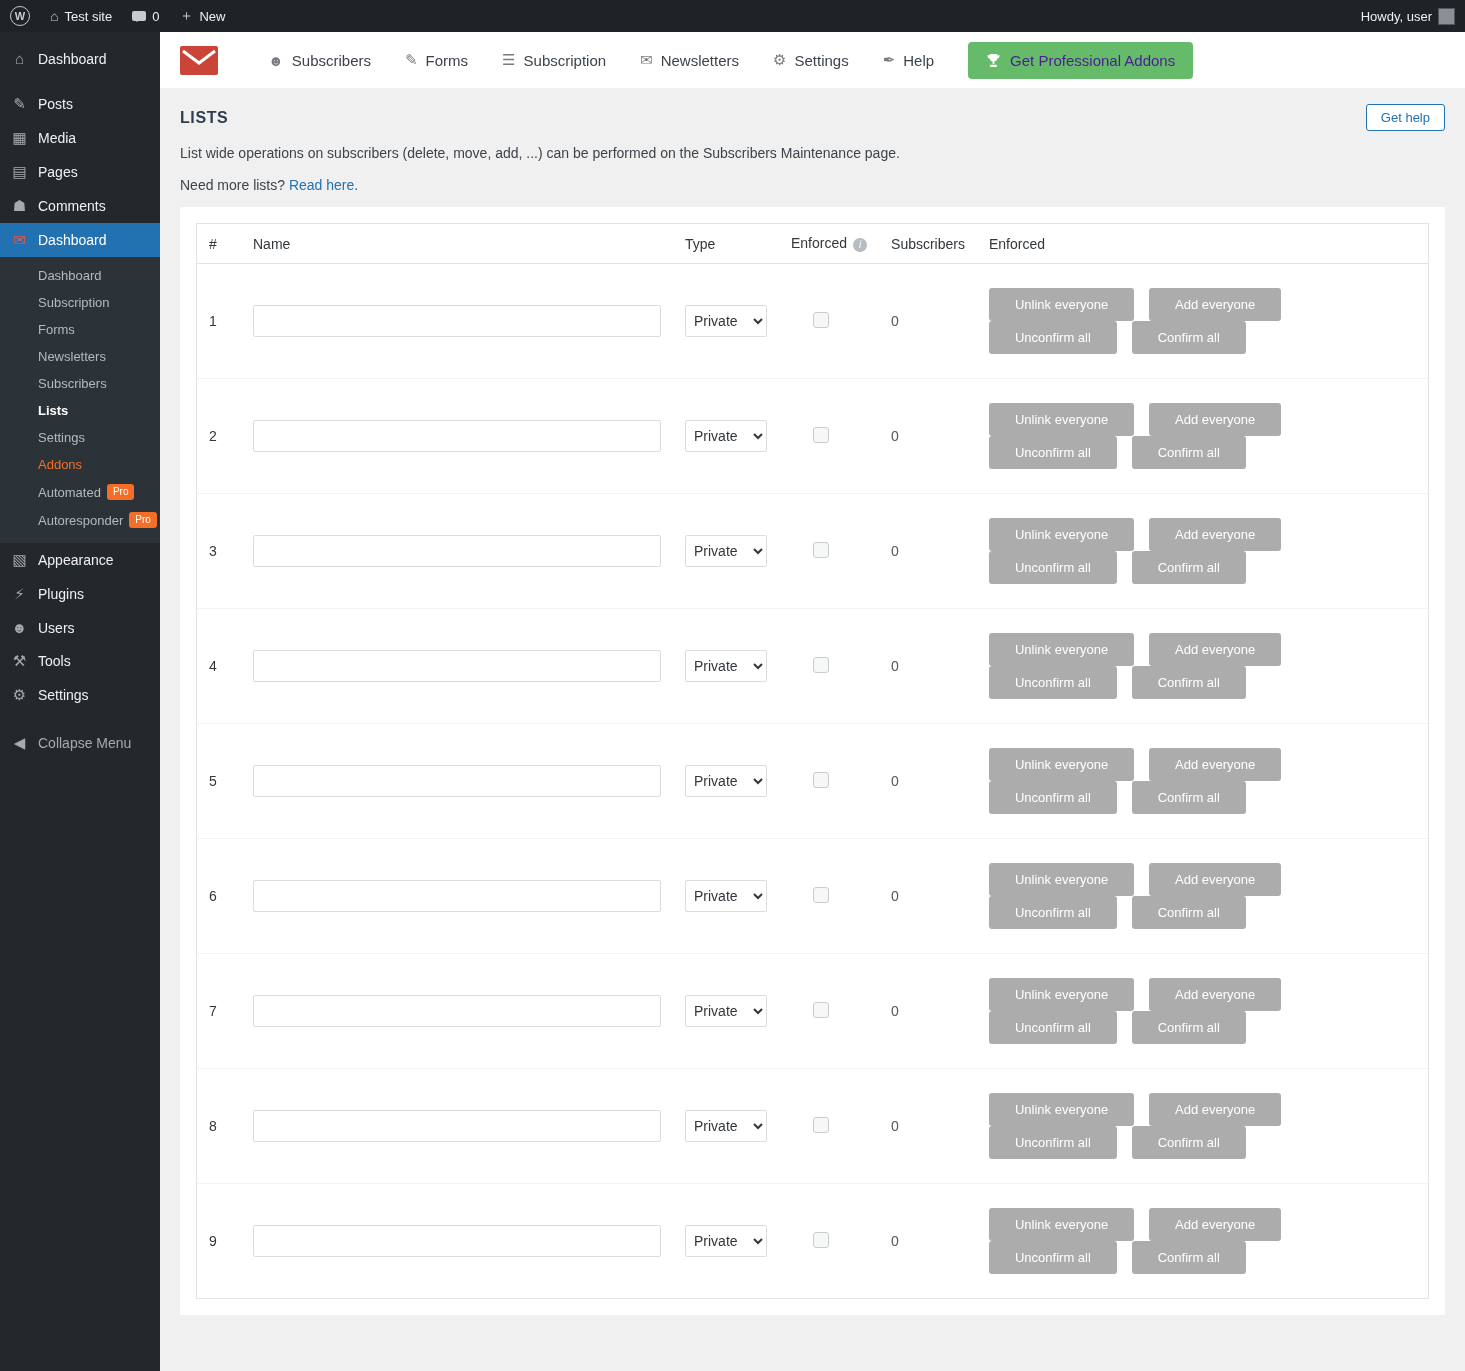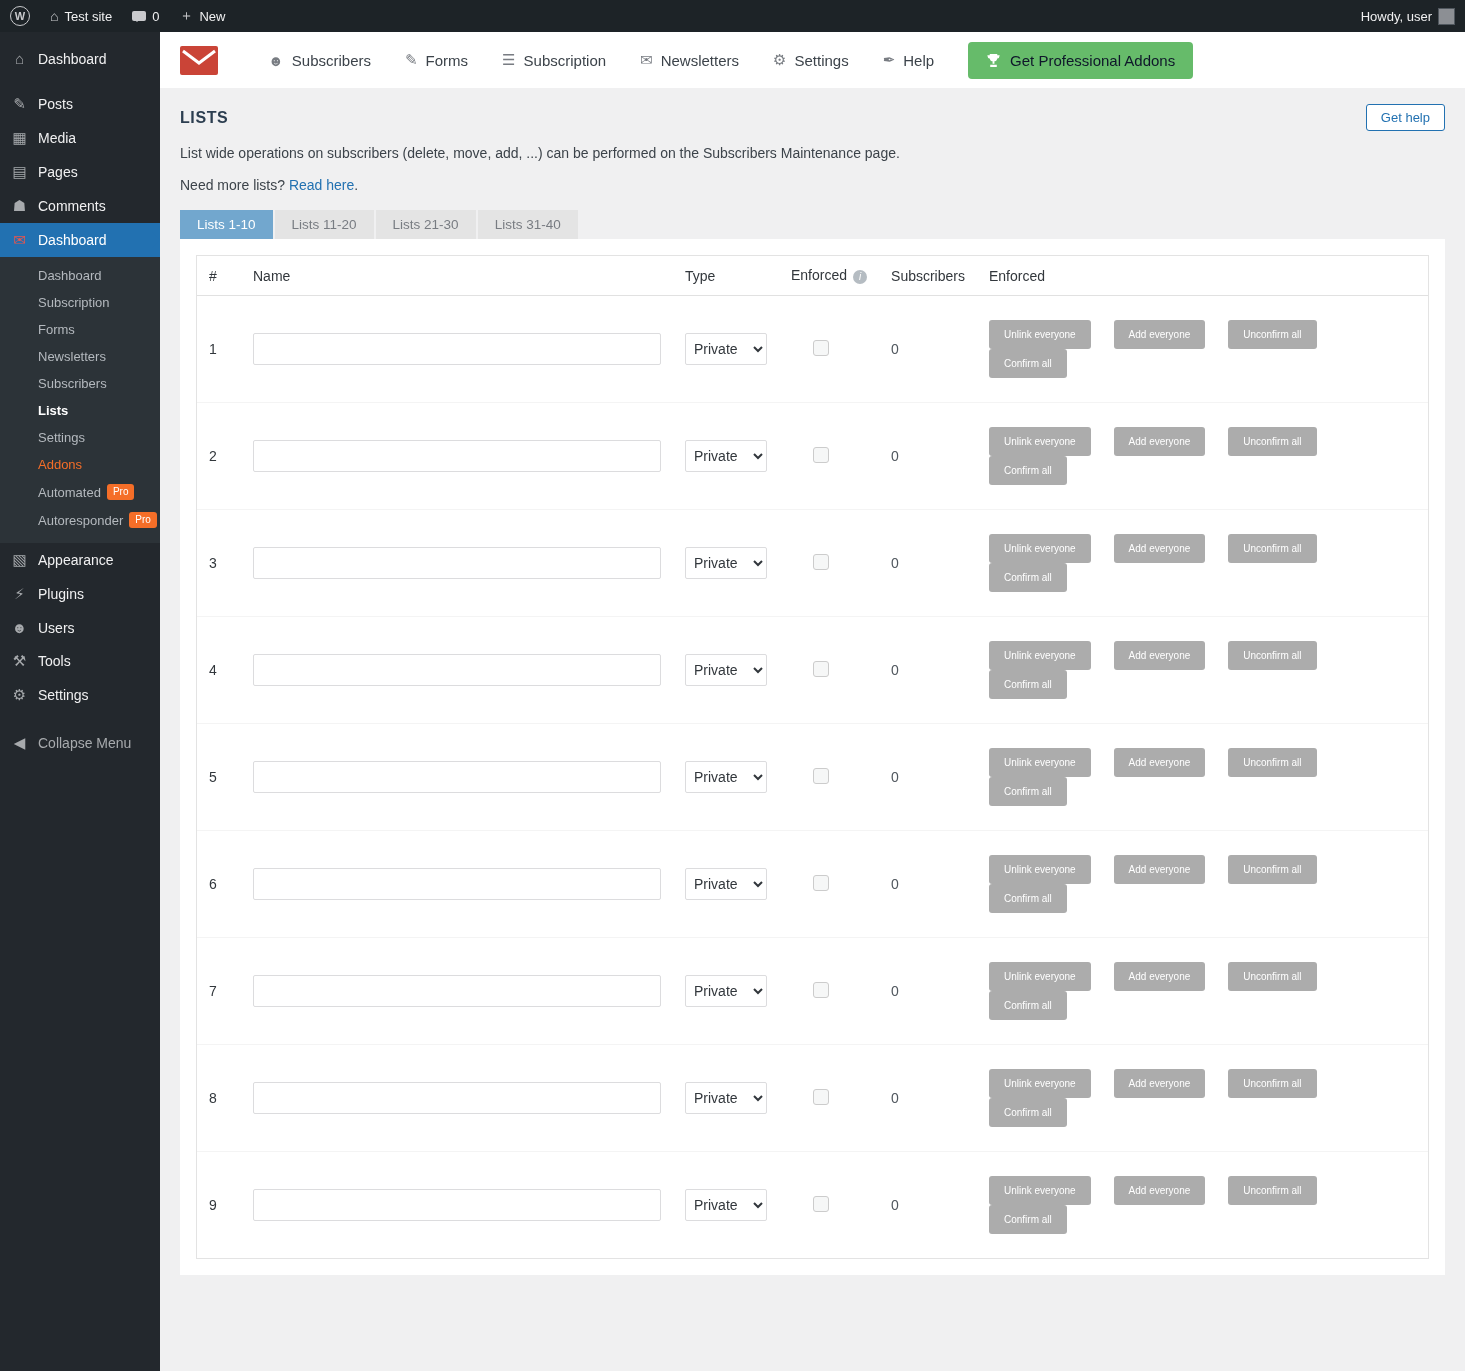--- a/index.html
+++ b/index.html
@@ -58,21 +58,21 @@
 
   #nlnav {
     height: 56px; background: #fff; display: flex; align-items: center;
     padding: 0 20px; gap: 34px;
   }
   .nl-logo { display: flex; align-items: center; margin-right: 16px; }
   .nl-item { display: flex; align-items: center; gap: 8px; font-size: 15px; color: #3c434a; cursor: pointer; }
   .nl-item .ico { color: #787c82; font-size: 15px; }
   .green-btn {
     display: inline-flex; align-items: center; gap: 9px;
-    background: var(--green, #66bb6a); color: #0f172a; border: none; border-radius: 4px;
+    background: var(--green, #66bb6a); color: #4c1d95; border: none; border-radius: 4px;
     padding: 10px 18px; font-size: 15px; cursor: pointer; font-family: inherit;
   }
 
   #content { padding: 0 20px; }
   .page-head { display: flex; justify-content: space-between; align-items: center; padding: 16px 0 12px; }
   .page-title { font-size: 16px; font-weight: bold; letter-spacing: .6px; color: #2c3e50; }
   .get-help-btn {
     background: #fff; color: var(--accent-blue, #2271b1); border: 1px solid var(--accent-blue, #2271b1);
     border-radius: 3px; padding: 5px 14px; font-size: 13px; cursor: pointer; font-family: inherit;
   }
@@ -105,21 +105,21 @@
     width: 82px; height: 32px; border: 1px solid #dcdcde; border-radius: 2px;
     font-size: 14px; color: #32373c; background: #fff; padding: 0 4px; font-family: inherit;
   }
   .enforced-cb {
     appearance: none; -webkit-appearance: none; width: 16px; height: 16px;
     border: 1px solid #ccc; border-radius: 3px; background: #f6f7f7; cursor: pointer; margin-left: 22px;
   }
   .sub-count { color: #50575e; }
   .gbtn {
     background: var(--button-gray, #acacac); color: #fff; border: none; border-radius: 3px;
-    padding: 9px 15px; font-size: 10px; margin-right: 19px; cursor: pointer; font-family: inherit; white-space: nowrap;
+    padding: 9px 26px; font-size: 13px; margin-right: 11px; cursor: pointer; font-family: inherit; white-space: nowrap;
   }
 </style>
 </head>
 <body>
 
 <div id="adminbar">
   <div class="ab-group">
     <span class="ab-item">
       <span class="wplogo">W</span>
     </span>
@@ -277,26 +277,20 @@
     <div class="page-head">
       <div class="page-title">LISTS</div>
       <button class="get-help-btn">Get help</button>
     </div>
 
     <div class="intro">
       <p>List wide operations on subscribers (delete, move, add, ...) can be performed on the Subscribers Maintenance page.</p>
       <p><span>Need more lists? </span><a>Read here</a><span>.</span></p>
     </div>
 
-    <div class="tabs-row">
-        <div class="tab active">Lists 1-10</div>
-        <div class="tab">Lists 11-20</div>
-        <div class="tab">Lists 21-30</div>
-        <div class="tab">Lists 31-40</div>
-      </div>
 
     <div class="panel">
       <div class="table-wrap">
         <table class="lists">
           <thead>
               <tr>
                 <th class="c0"><span>#</span></th>
                 <th class="c1"><span>Name</span></th>
                 <th class="c2"><span>Type</span></th>
                 <th class="c3"><span>Enforced</span><span style="display: inline-block; width: 14px; height: 14px; border-radius: 50%; background: rgb(181, 188, 194); color: rgb(255, 255, 255); font-size: 10px; line-height: 14px; text-align: center; margin-left: 6px; font-style: italic;">i</span></th>

